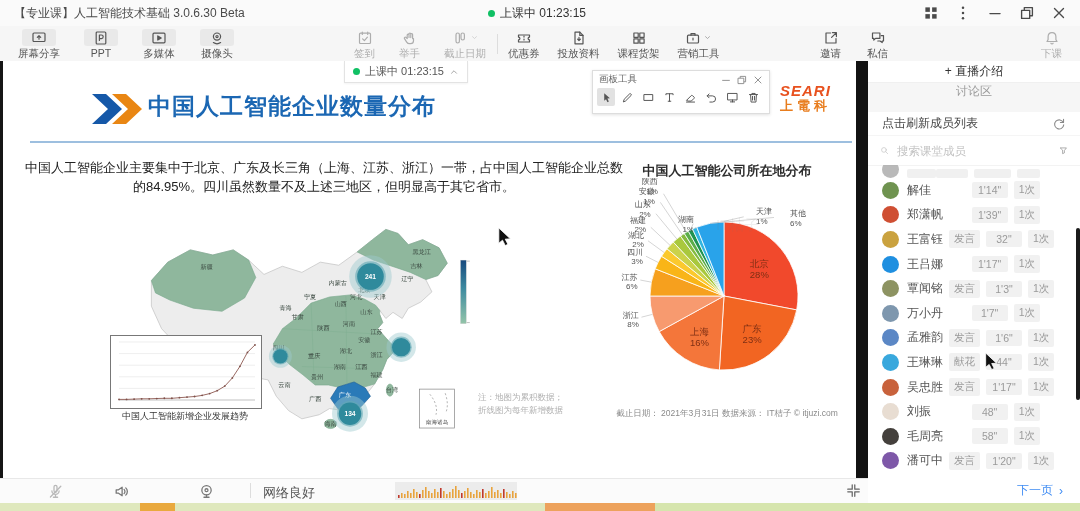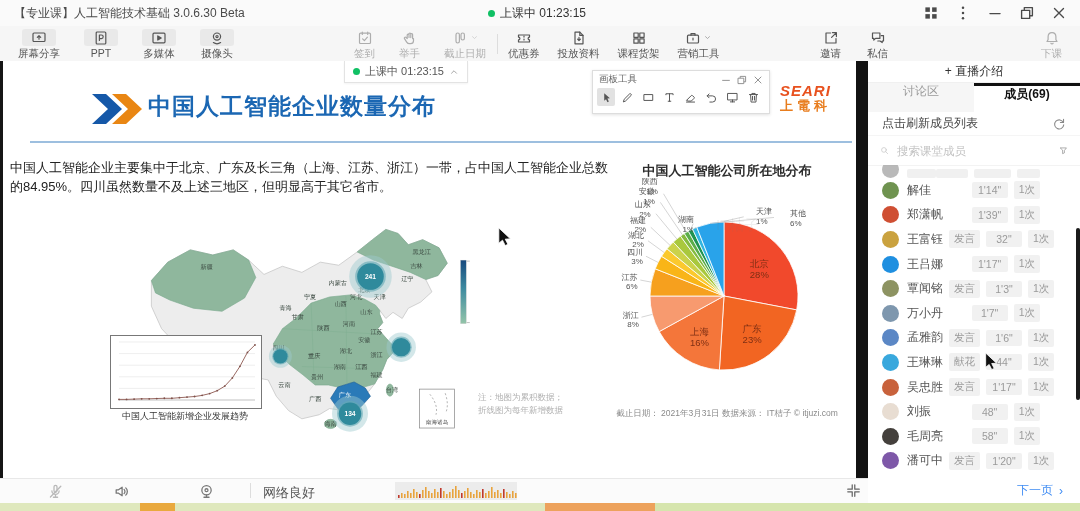--- a/index.html
+++ b/index.html
@@ -51,21 +51,21 @@
   .btool{width:18px;height:18px;display:flex;align-items:center;justify-content:center;border-radius:2px;cursor:pointer}
   .btool.active{background:#e2e2e2}
 
   #slide-chevrons{position:absolute;left:92px;top:33px}
   #slide-title{position:absolute;left:148px;top:30px;font-size:23px;font-weight:bold;color:#1b67b3;letter-spacing:1px}
   #slide-underline{position:absolute;left:30px;top:80px;width:822px;border-top:2px solid #9dbfdf}
   #logo{position:absolute;left:780px;top:22px;text-align:left;line-height:1}
   #logo .l1{font-size:15px;font-weight:bold;font-style:italic;color:#e8511e;letter-spacing:1px}
   #logo .l2{font-size:13px;font-weight:bold;color:#e87d1e;letter-spacing:4px;
             font-family:"Liberation Serif","DejaVu Serif",serif;margin-top:1px}
-  #slide-body{position:absolute;left:10px;top:98px;width:628px;text-align:left;
+  #slide-body{position:absolute;left:10px;top:98px;width:628px;text-align:center;
               font-size:13px;color:#222;line-height:1.45}
 
   #map-wrap{position:absolute;left:92px;top:152px;width:430px;height:256px}
   #inset-box{position:absolute;left:18px;top:122px;width:150px;height:72px;background:#fff;border:1px solid #777}
   #inset-caption{position:absolute;left:10px;top:197px;width:166px;text-align:center;font-size:9px;color:#333}
   #map-note{position:absolute;left:478px;top:330px;font-size:8.5px;color:#b0b0b0;line-height:1.5}
 
   #pie-box{position:absolute;left:594px;top:95px;width:266px;height:270px}
   #pie-title{position:absolute;left:0;top:6px;width:100%;text-align:center;font-size:13px;font-weight:bold;color:#2d2d2d}
   #pie-svg{position:absolute;left:0;top:22px}
@@ -622,23 +622,20 @@
 <div id="divider"></div>
 
 <div id="sidebar">
   <div id="sb-header">
     <span>+ 直播介绍</span>
   </div>
   <div id="sb-tabs">
     <div class="sb-tab inactive">
       <span>讨论区</span>
     </div>
-    <div class="sb-tab active">
-      <span>成员(69)</span>
-    </div>
   </div>
   <div id="sb-refresh">
     <span>点击刷新成员列表</span>
     <span class="sp"></span>
     <span class="ic" style="width:14px;height:14px;color:#888">
         <svg viewBox="0 0 16 16" width="100%" height="100%" fill="none" stroke="currentColor" stroke-width="1.2" stroke-linecap="round" stroke-linejoin="round">
           <path d="M12.9 6.2A5.2 5.2 0 1 0 13.4 9"></path>
           <path d="M13.2 2.6v3.6H9.6"></path>
         </svg>
       </span>

